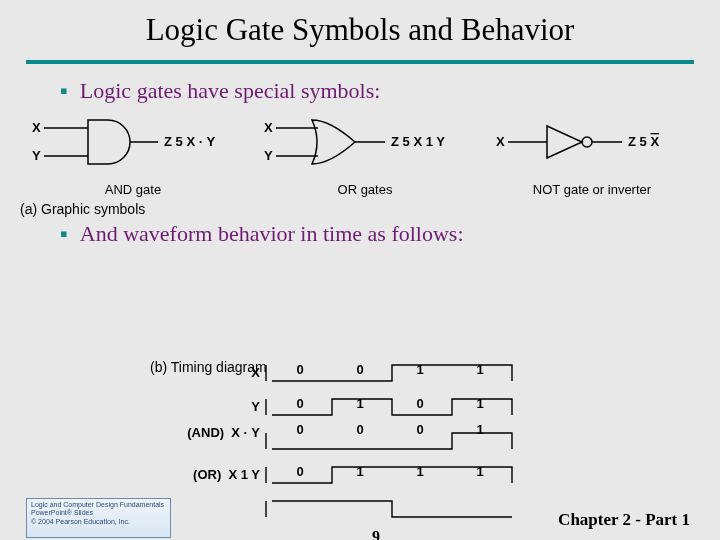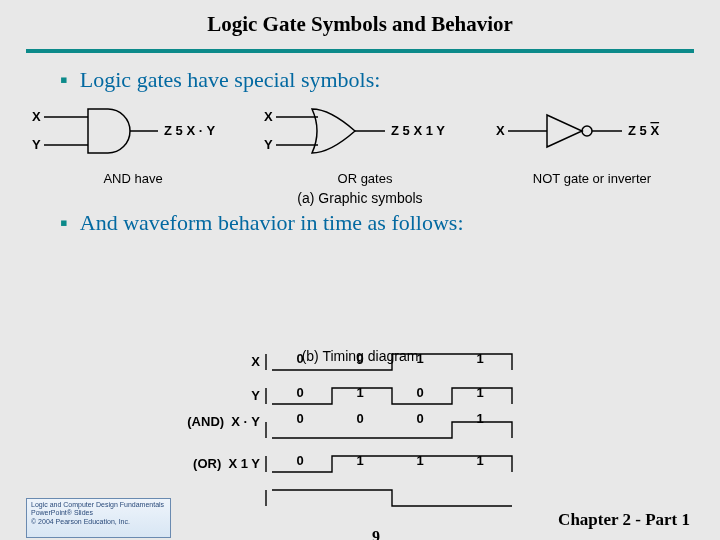--- a/index.html
+++ b/index.html
@@ -6,53 +6,52 @@
     margin: 0;
     padding: 0;
     width: 720px;
     height: 540px;
     background: #e8e8e8;
     font-family: "Times New Roman", Times, serif;
     position: relative;
     overflow: hidden;
   }
   .title {
-    font-size: 21px;
-    font-weight: bold;
+    font-size: 31px;
+    font-weight: normal;
     text-align: center;
     padding-top: 12px;
     padding-bottom: 8px;
     color: #000;
   }
   .hr {
     height: 4px;
     background: #0c8a8a;
     margin: 4px 26px 0 26px;
   }
   .bullet {
     font-size: 22px;
-    color: #0369a1;
+    color: #701a75;
     margin-left: 60px;
     margin-top: 14px;
   }
   .bullet::before {
     content: "\25AA";
     color: #0c8a8a;
     font-size: 22px;
     margin-right: 12px;
   }
   .fig-area {
     position: relative;
     margin: 10px 20px 0 20px;
   }
   svg text {
     font-family: Arial, Helvetica, sans-serif;
   }
   .caption {
-    text-align: center;
     font-family: Arial, sans-serif;
     font-size: 14px;
     margin-top: 4px;
   }
   .waveform-area {
     position: relative;
     margin: 8px auto 0 auto;
     width: 420px;
   }
   .wf-row {
@@ -141,21 +140,21 @@
     <div>
       <svg width="210" height="62">
         <text x="4" y="18" font-size="13" font-weight="bold">X</text>
         <text x="4" y="46" font-size="13" font-weight="bold">Y</text>
         <line x1="16" y1="14" x2="60" y2="14" stroke="#000" stroke-width="1.5"></line>
         <line x1="16" y1="42" x2="60" y2="42" stroke="#000" stroke-width="1.5"></line>
         <path d="M60 6 L80 6 A22 22 0 0 1 80 50 L60 50 Z" fill="none" stroke="#000" stroke-width="1.5"></path>
         <line x1="102" y1="28" x2="130" y2="28" stroke="#000" stroke-width="1.5"></line>
         <text x="136" y="32" font-size="13" font-weight="bold">Z 5 X · Y</text>
       </svg>
-      <div class="gate-label">AND have</div>
+      <div class="gate-label">AND gate</div>
     </div>
 
     <div>
       <svg width="210" height="62">
         <text x="4" y="18" font-size="13" font-weight="bold">X</text>
         <text x="4" y="46" font-size="13" font-weight="bold">Y</text>
         <line x1="16" y1="14" x2="58" y2="14" stroke="#000" stroke-width="1.5"></line>
         <line x1="16" y1="42" x2="58" y2="42" stroke="#000" stroke-width="1.5"></line>
         <path d="M52 6 Q70 6 95 28 Q70 50 52 50 Q62 28 52 6 Z" fill="none" stroke="#000" stroke-width="1.5"></path>
         <line x1="95" y1="28" x2="125" y2="28" stroke="#000" stroke-width="1.5"></line>

